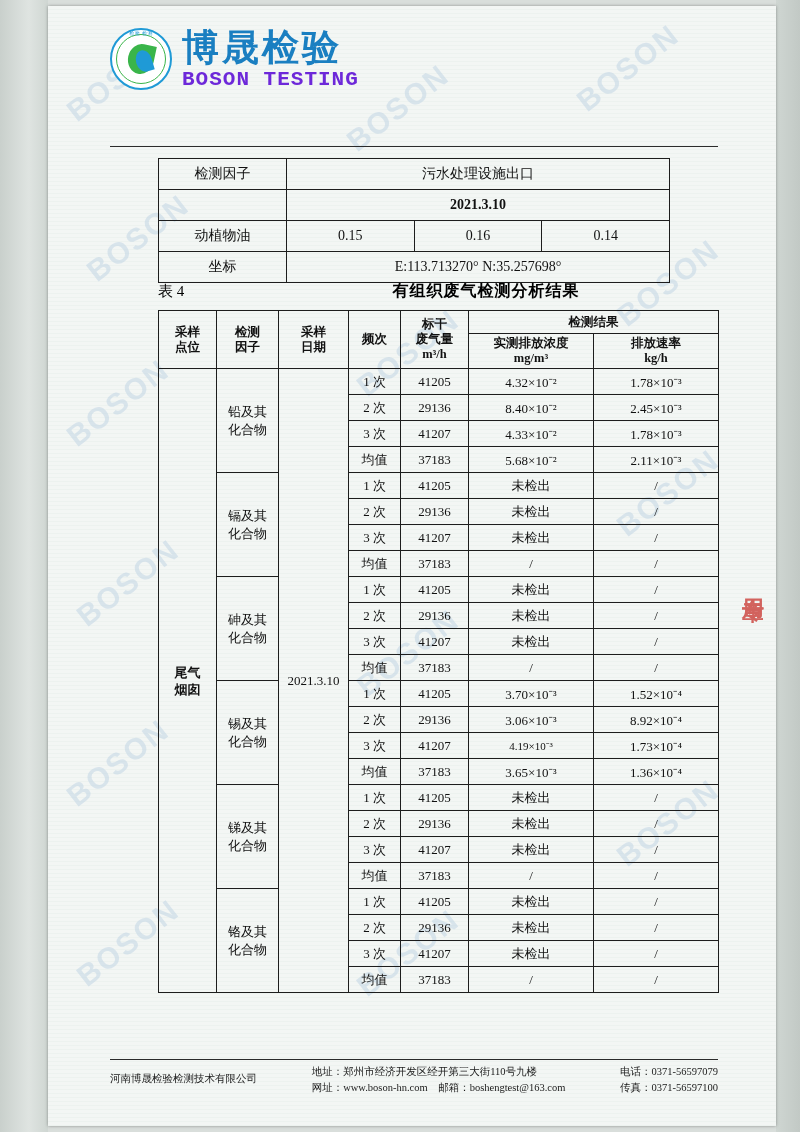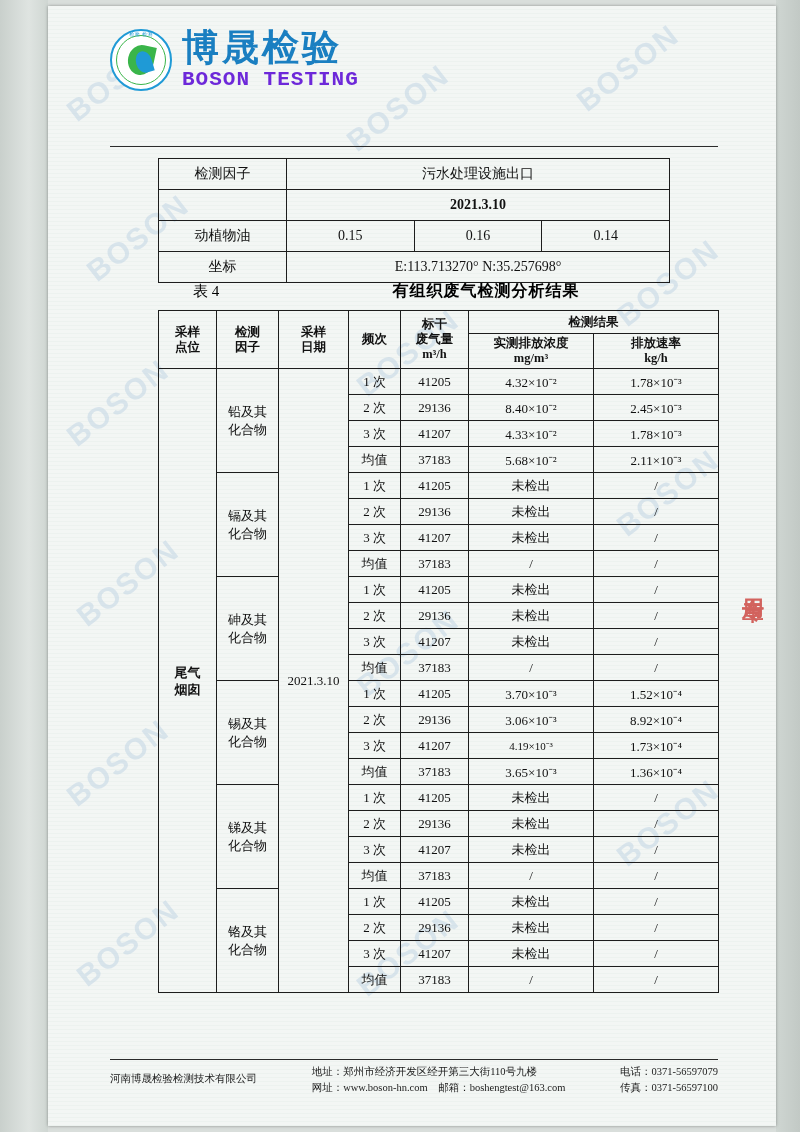--- a/index.html
+++ b/index.html
@@ -36,21 +36,21 @@
     transform:rotate(-38deg);font-size:30px;letter-spacing:2px;
     pointer-events:none;user-select:none;
   }
   .stamp{
     position:absolute;right:10px;top:575px;color:#c8322c;opacity:.75;
     font-size:22px;line-height:26px;font-weight:bold;writing-mode:vertical-rl;
     font-family:"Liberation Sans", sans-serif;pointer-events:none;
   }
 
   
-  .logo{position:absolute;left:62px;top:22px;display:flex;align-items:center;gap:10px;}
+  .logo{position:absolute;left:62px;top:22px;display:flex;align-items:flex-start;gap:10px;}
   .logo-mark{position:relative;width:62px;height:62px;}
   .logo-mark .ring{
     position:absolute;inset:0;border-radius:50%;
     border:2px solid #1f9ad6;background:#fff;
   }
   .logo-mark .ring2{
     position:absolute;inset:6px;border-radius:50%;
     border:1px solid #3ab54a;
   }
   .logo-mark .leaf{
@@ -96,21 +96,21 @@
     border:1px solid #1d1d1d;height:28px;text-align:center;vertical-align:middle;
     font-size:14px;
   }
   .t1 .lbl{width:125px;}
   .t1 .bold{font-weight:bold;}
 
   .capt{
     position:absolute;left:110px;top:268px;width:560px;height:34px;
     display:flex;align-items:center;
   }
-  .capt .c1{width:96px;text-align:center;font-size:15px;}
+  .capt .c1{width:96px;font-size:15px;}
   .capt .c2{flex:1;text-align:center;font-size:16px;font-weight:bold;letter-spacing:1px;}
 
   .t2{
     position:absolute;left:110px;top:304px;width:560px;table-layout:fixed;
   }
   .t2 td,.t2 th{
     border:1px solid #1d1d1d;text-align:center;vertical-align:middle;
     font-size:12.5px;padding:0;height:25px;
   }
   .t2 th{font-weight:bold;font-size:12.5px;line-height:15px;}

